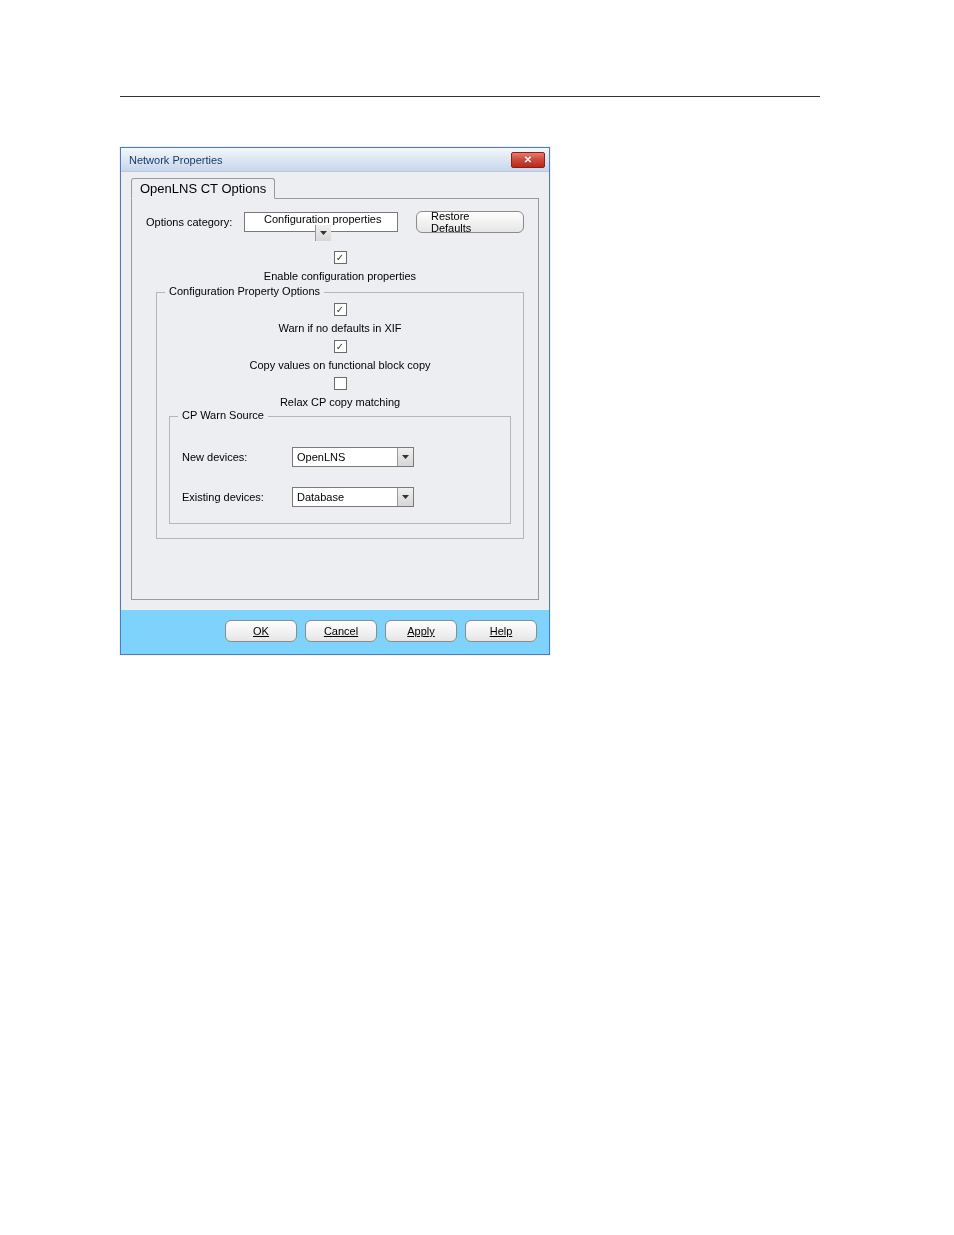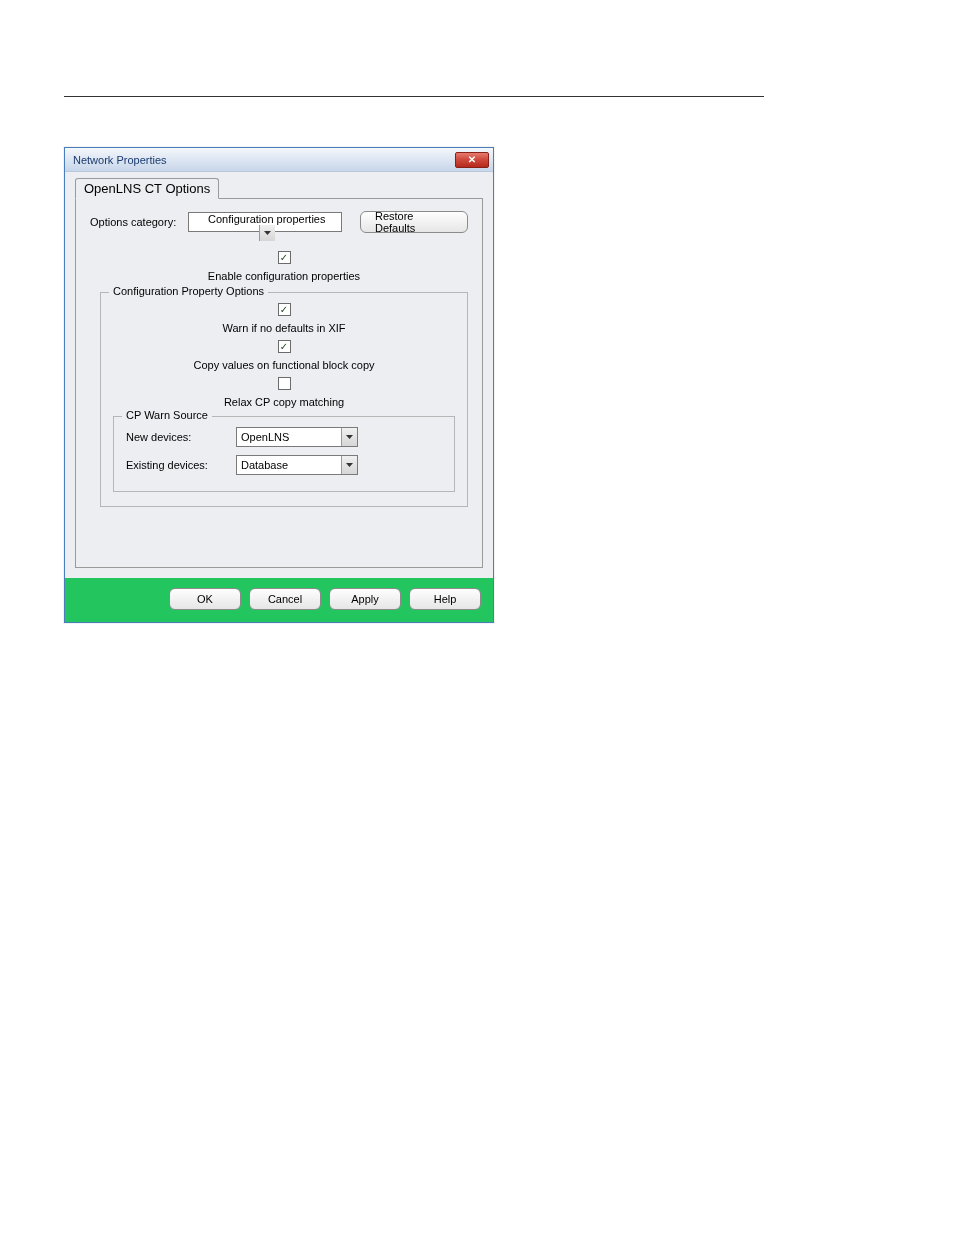--- a/index.html
+++ b/index.html
@@ -8,21 +8,21 @@
     padding: 0;
     width: 954px;
     height: 1235px;
     background: #ffffff;
     font-family: Tahoma, Arial, sans-serif;
     font-size: 11px;
     color: #000;
   }
   .page {
     padding-top: 96px;
-    padding-left: 64px;
+    padding-left: 120px;
   }
   .top-rule {
     border-top: 1px solid #333;
     margin-bottom: 50px;
     width: 700px;
   }
   .dialog {
     width: 430px;
     border: 1px solid #4a7dbb;
     background: #eceef2;
@@ -167,33 +167,35 @@
     top: -8px;
     left: 8px;
     background: #eceef2;
     padding: 0 4px;
     font-size: 11px;
   }
   .cp-source-row {
     display: flex;
     align-items: center;
     margin-bottom: 8px;
+    margin-top: 20px;
   }
   .cp-source-label {
     width: 110px;
   }
   .select-small {
     width: 122px;
   }
   .dialog-buttons {
     display: flex;
     justify-content: flex-end;
     gap: 8px;
     padding: 10px 12px 12px 0;
-    background: #22c55e;
+    background: #7dd3fc;
+    text-decoration: underline;
   }
   .dialog-buttons .btn {
     width: 72px;
   }
   .readonly-text { user-select: none; }
 </style>
 </head>
 <body>
 
 <div class="page">

